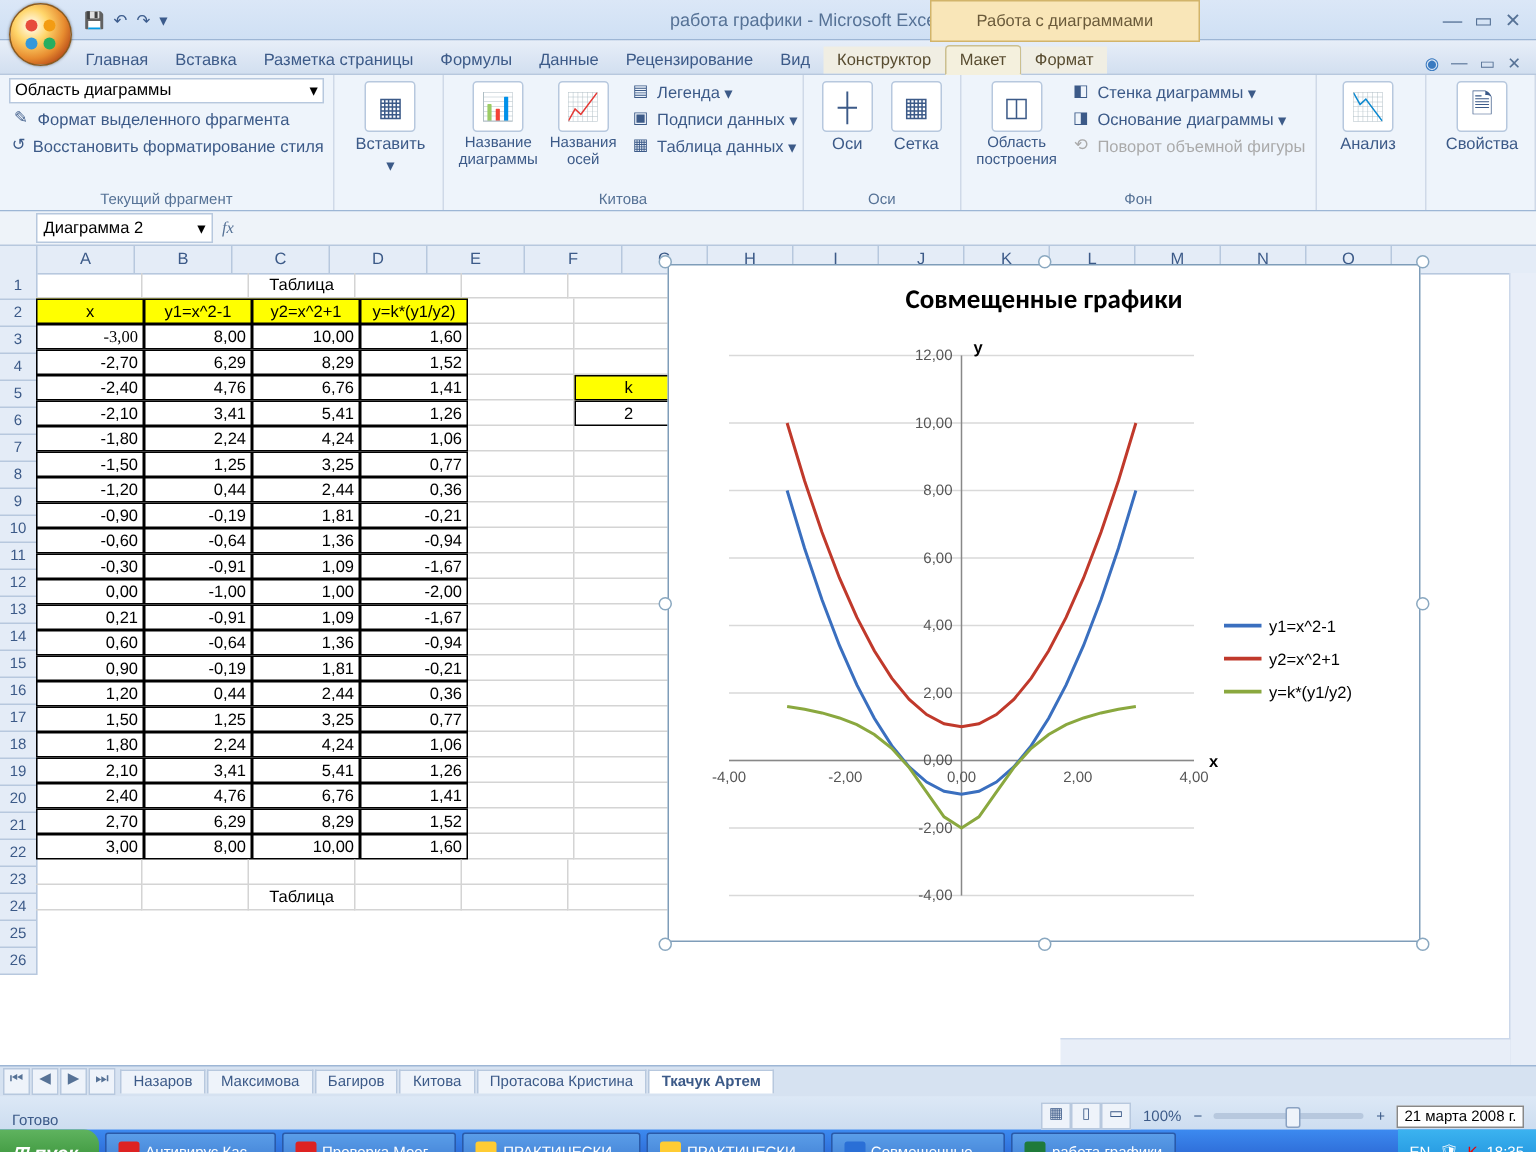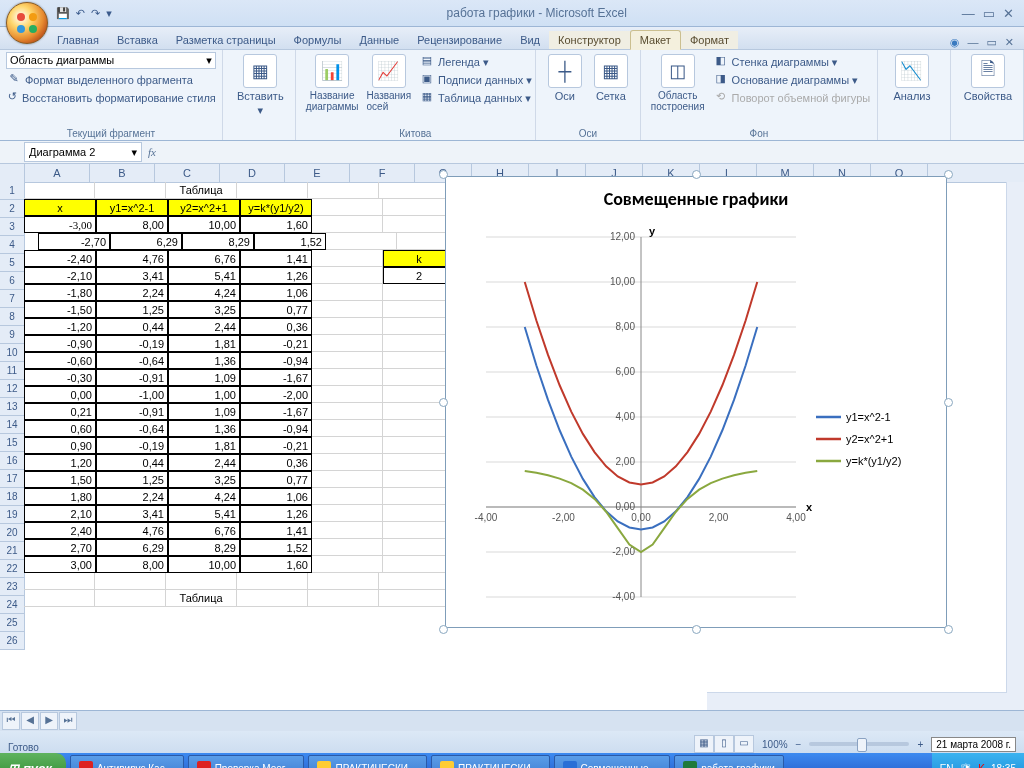--- a/index.html
+++ b/index.html
@@ -76,20 +76,21 @@
     </svg>
 </div>
 <div class="titlebar">
   <div class="qat">
     <span>💾</span>
     <span>↶</span>
     <span>↷</span>
     <span>▾</span>
   </div>
   <div class="title-text">работа графики - Microsoft Excel</div>
+  <div class="tooltabs">Работа с диаграммами</div>
   <div class="win-ctrl">
     <span>—</span>
     <span>▭</span>
     <span>✕</span>
   </div>
 </div>
 
 <div class="ribbon-tabs">
   <div class="rtab">Главная</div>
     <div class="rtab">Вставка</div>
@@ -132,21 +133,21 @@
         <span>▾</span>
       </div>
   </div>
   <div class="rgroup" style="display:flex;flex-direction:row">
     <div class="rbtn-big">
         <div class="ic">📊</div>
         <span style="text-align:center;font-size:10px;line-height:11px">Название диаграммы</span>
       </div>
     <div class="rbtn-big">
         <div class="ic">📈</div>
-        <span style="text-align:left;font-size:10px;line-height:11px">Названия осей</span>
+        <span style="text-align:center;font-size:10px;line-height:11px">Названия осей</span>
       </div>
     <div style="display:flex;flex-direction:column;padding:2px 4px">
       <div class="rbtn-row"><span class="ic-s">▤</span><span>Легенда</span> ▾</div>
       <div class="rbtn-row"><span class="ic-s">▣</span><span>Подписи данных</span> ▾</div>
       <div class="rbtn-row"><span class="ic-s">▦</span><span>Таблица данных</span> ▾</div>
     </div>
     <div class="rgroup-label">Китова</div>
   </div>
   <div class="rgroup" style="display:flex;flex-direction:row">
     <div class="rbtn-big" style="width:42px">
@@ -269,21 +270,21 @@
       <div class="crow">
         <div class="cell tbl" style="width: 64px; font-family: Liberation Serif, serif;">-3,00</div>
         <div class="cell tbl" style="width: 64px;">8,00</div>
         <div class="cell tbl" style="width: 64px;">10,00</div>
         <div class="cell tbl" style="width: 64px;">1,60</div>
         <div class="cell " style="width: 64px;"></div>
         <div class="cell " style="width: 64px;"></div>
         <div class="cell " style="width: 56px;"></div>
       </div>
       <div class="crow">
-        <div class="cell tbl" style="width: 64px; margin-left: 14px;">-2,70</div>
+        <div class="cell tbl" style="width: 64px;">-2,70</div>
         <div class="cell tbl" style="width: 64px;">6,29</div>
         <div class="cell tbl" style="width: 64px;">8,29</div>
         <div class="cell tbl" style="width: 64px;">1,52</div>
         <div class="cell " style="width: 64px;"></div>
         <div class="cell " style="width: 64px;"></div>
         <div class="cell " style="width: 56px;"></div>
       </div>
       <div class="crow">
         <div class="cell tbl" style="width: 64px;">-2,40</div>
         <div class="cell tbl" style="width: 64px;">4,76</div>
@@ -531,20 +532,28 @@
   <div class="scroll-h"></div>
 </div>
 
 <div class="sheet-tabs">
   <div class="nav-btns">
     <span>⏮</span>
     <span>◀</span>
     <span>▶</span>
     <span>⏭</span>
   </div>
+  <div id="sheettabs" style="display:flex">
+      <div class="stab">Назаров</div>
+      <div class="stab">Максимова</div>
+      <div class="stab">Багиров</div>
+      <div class="stab">Китова</div>
+      <div class="stab">Протасова Кристина</div>
+      <div class="stab active">Ткачук Артем</div>
+    </div>
 </div>
 
 <div class="statusbar">
   <span>Готово</span>
   <div class="status-right">
     <div class="view-btns">
       <span>▦</span>
       <span>▯</span>
       <span>▭</span>
     </div>

